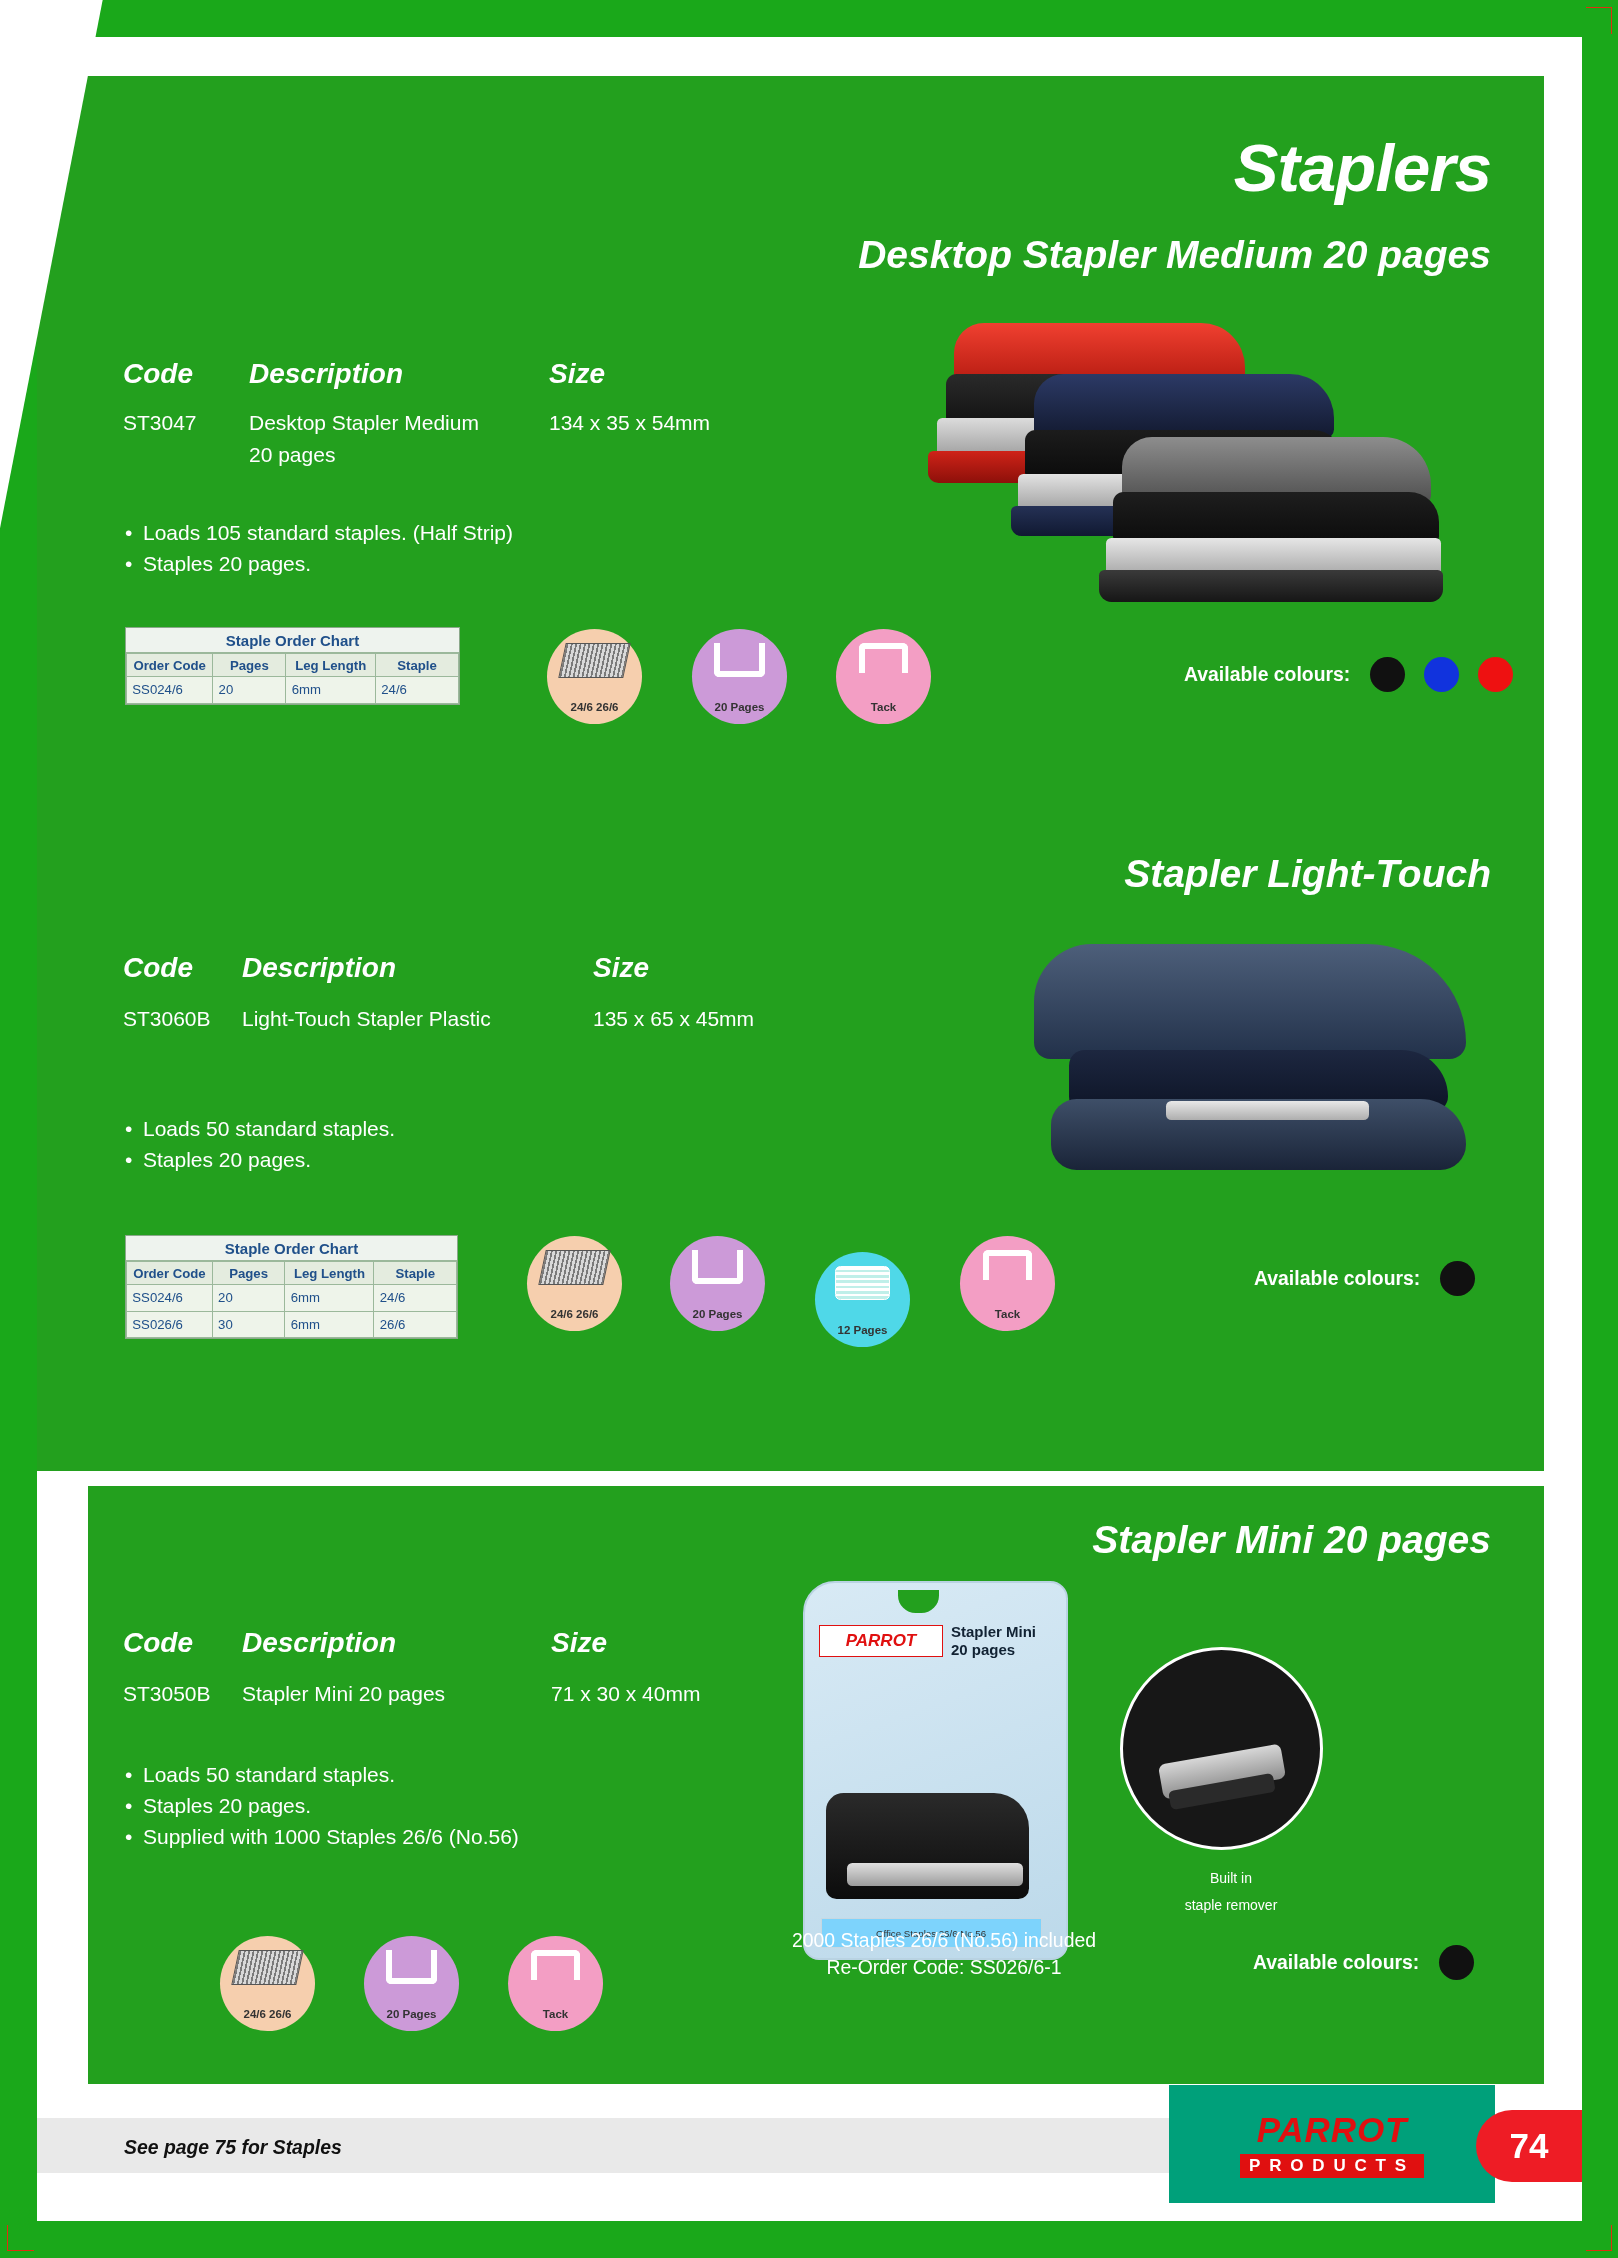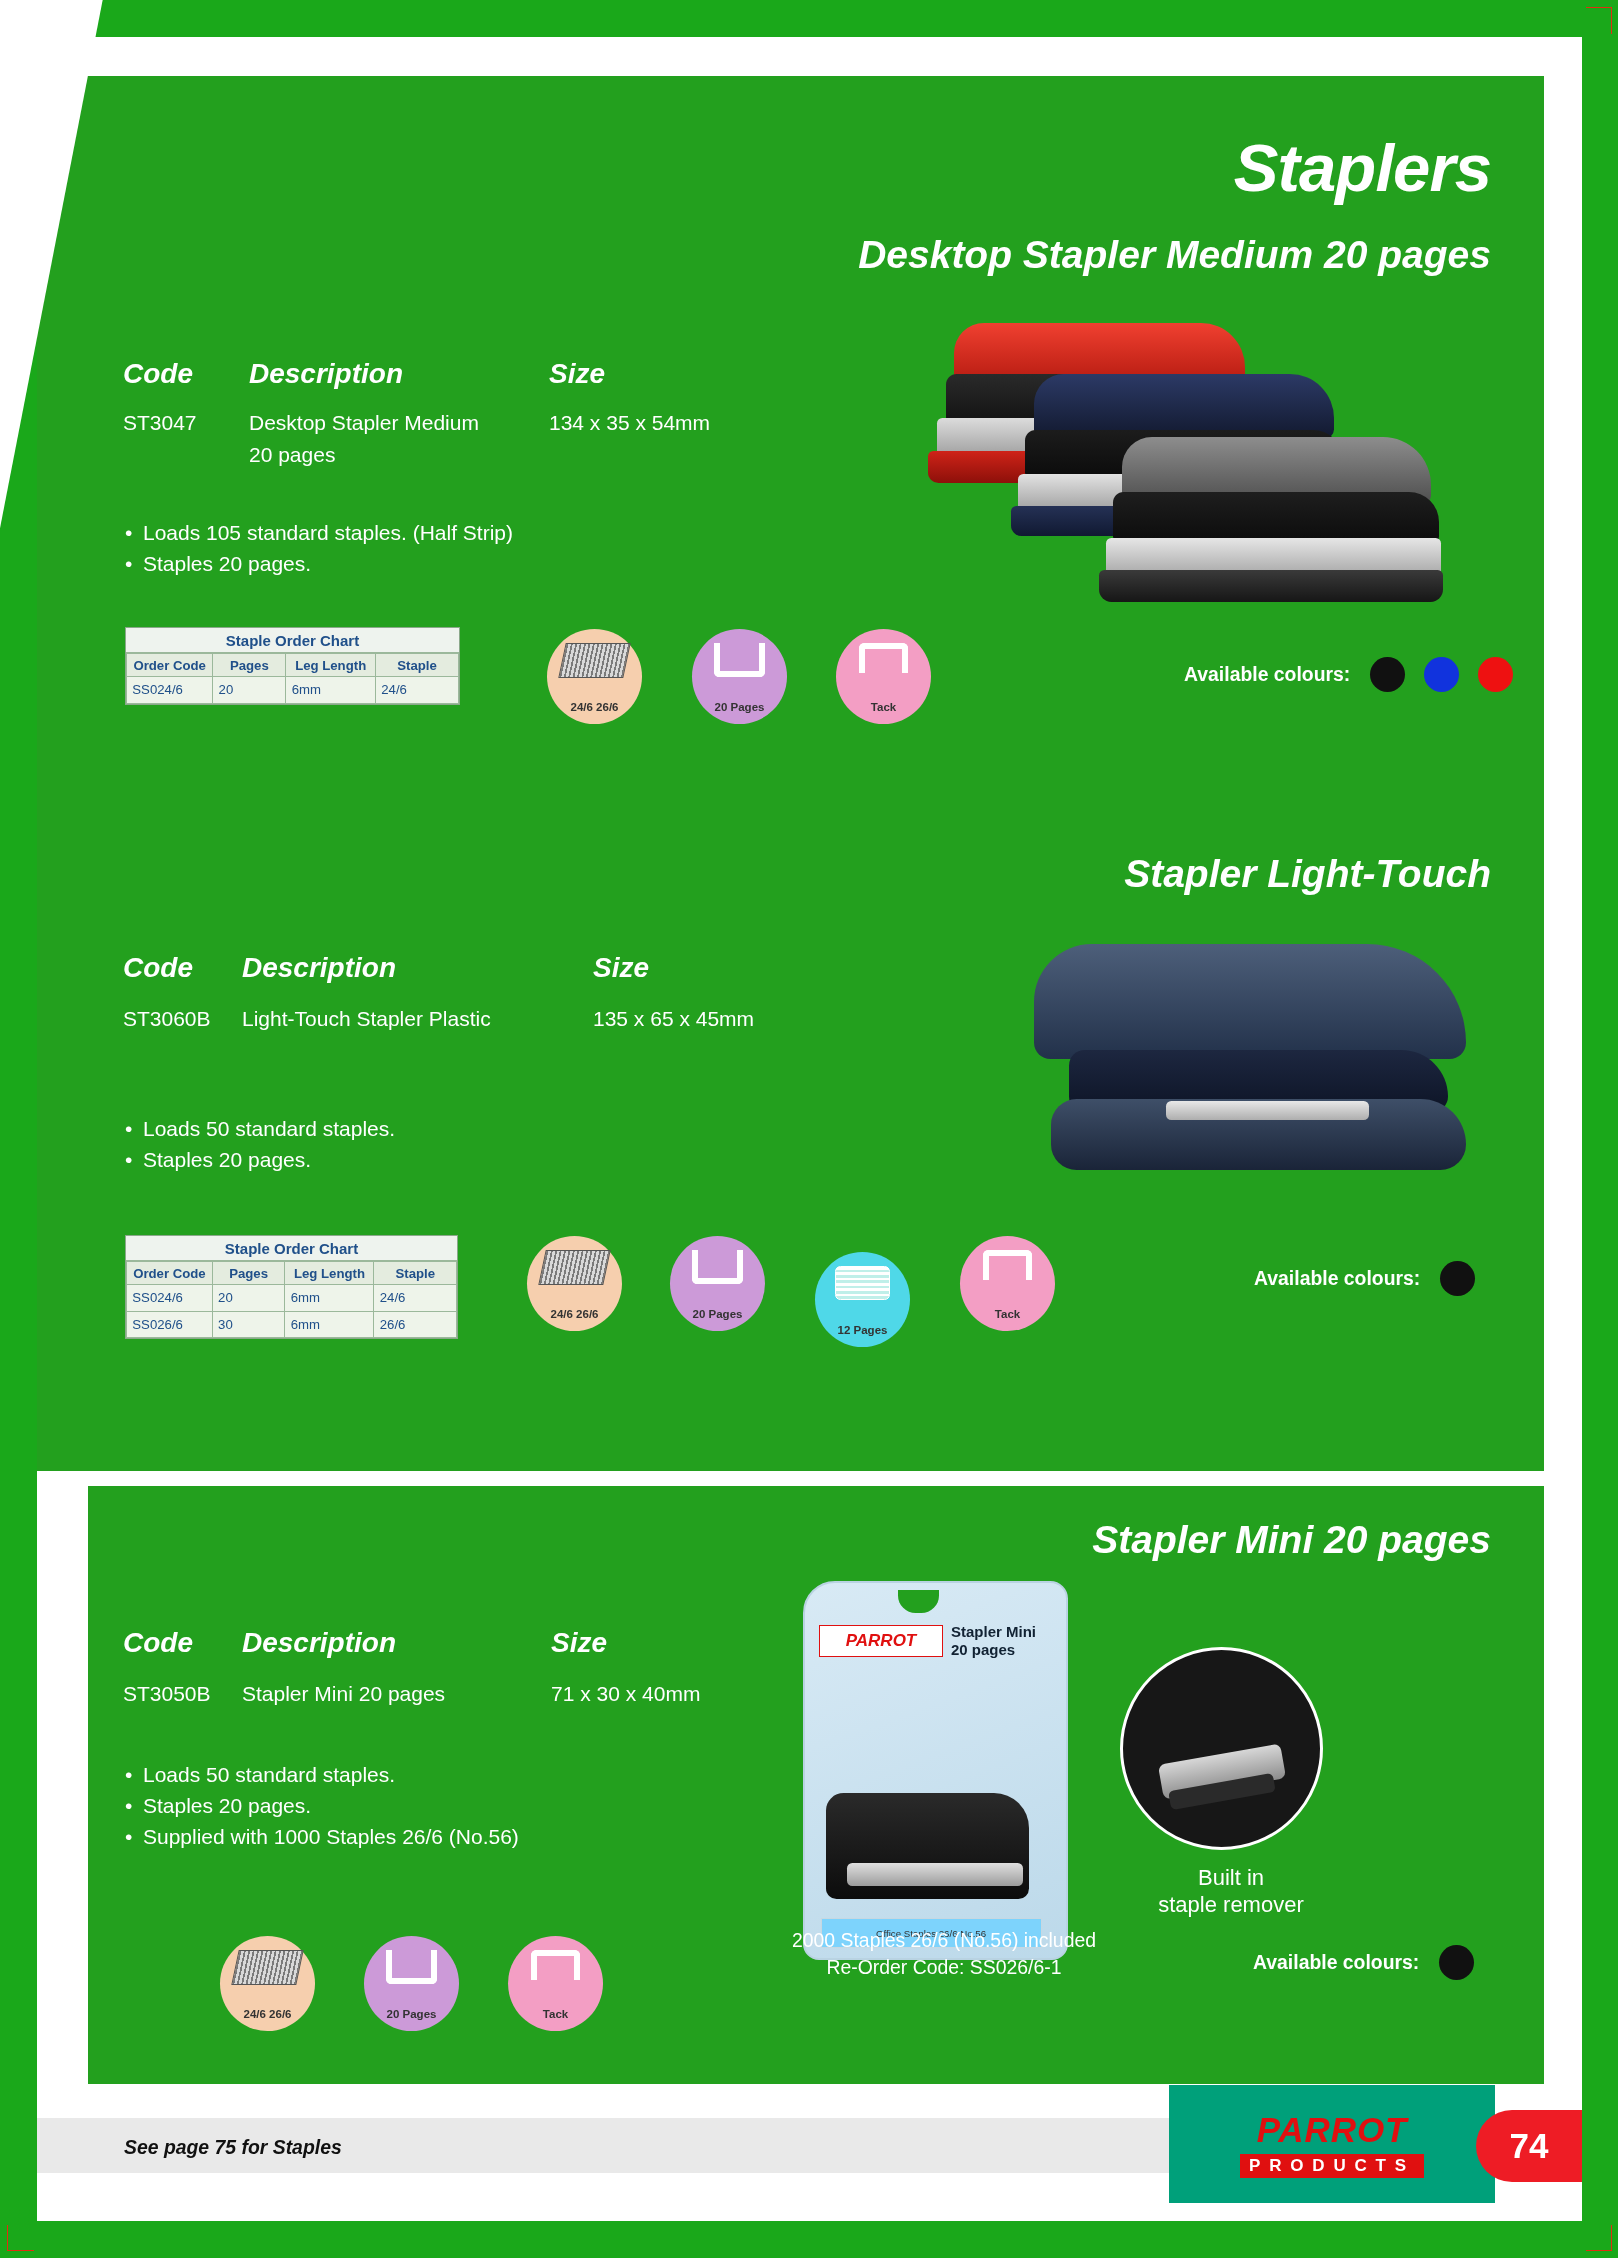--- a/index.html
+++ b/index.html
@@ -210,21 +210,21 @@
     position:absolute; right:37px; bottom:76px;
     width:106px; height:72px;
     background:#ee1c25;
     border-radius:53px 0 0 53px;
     z-index:7;
     display:flex; align-items:center; justify-content:center;
   }
   .page-num { color:#fff; font-size:35px; font-weight:bold; }
 
   .cap-text {
-    position:absolute; font-size:22px; color:#ffffff; text-align:center; line-height:26.5px;
+    position:absolute; font-size:14px; color:#ffffff; text-align:center; line-height:26.5px;
   }
 </style>
 </head>
 <body>
 
 <div class="page">
   <div class="white-inner"></div>
 
   <div class="crop tl"></div>
   <div class="crop tr"></div>

